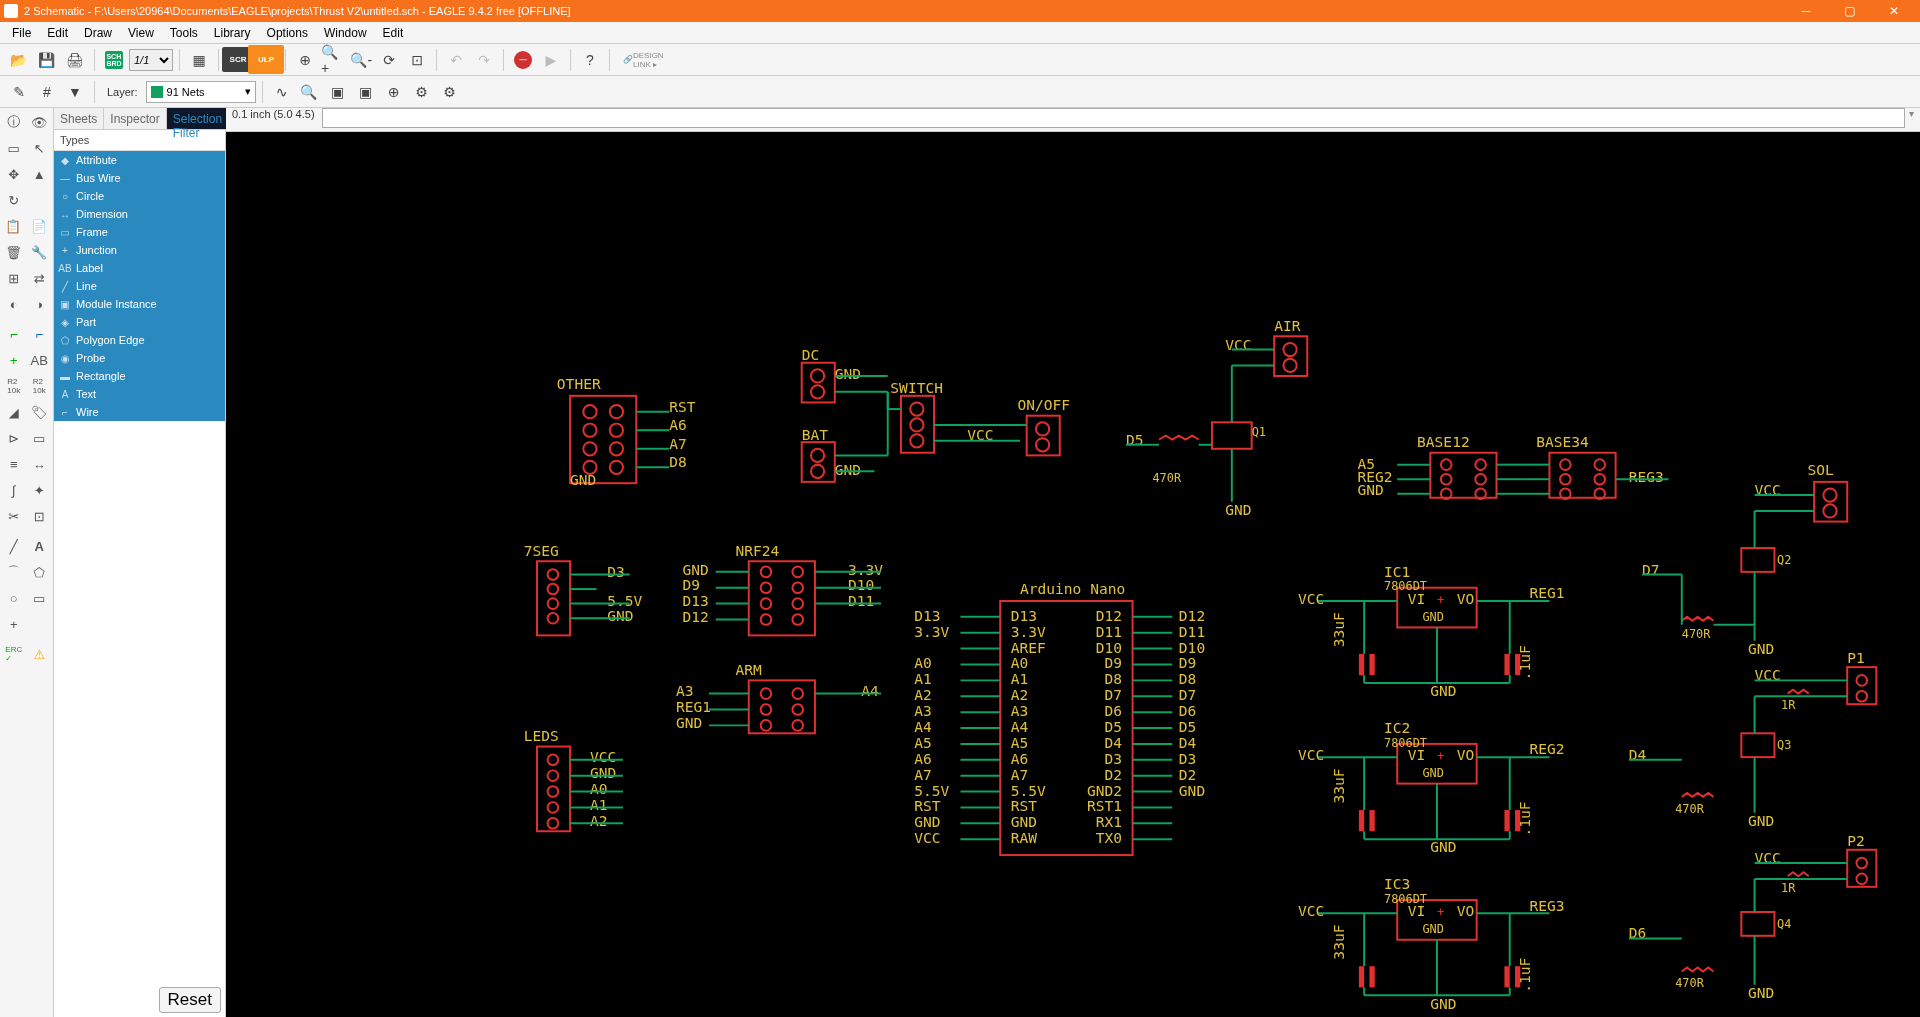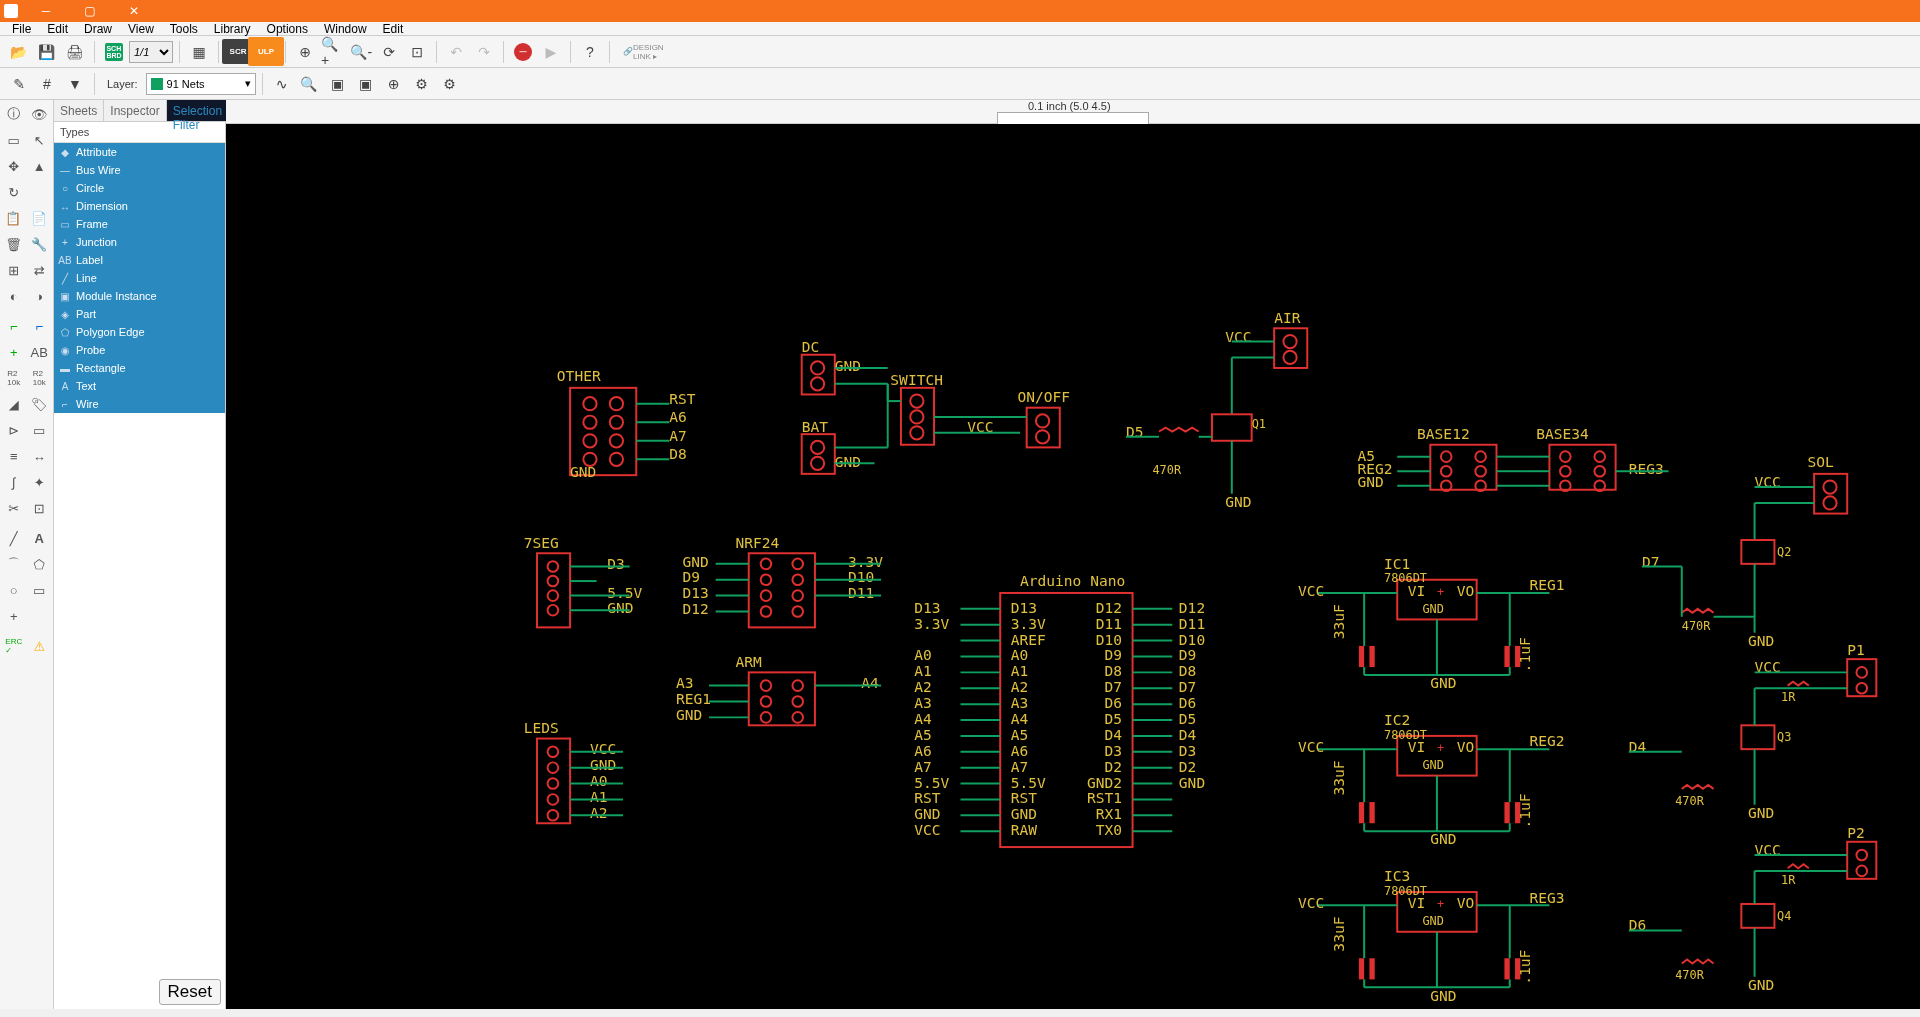--- a/index.html
+++ b/index.html
@@ -3,21 +3,21 @@
 <meta charset="utf-8">
 <style>
 * { margin: 0; padding: 0; box-sizing: border-box; font-family: Arial, sans-serif; }
 body { background: #f0f0f0; overflow: hidden; width: 1920px; height: 1017px; }
 
 .titlebar { background: #f7701b; height: 22px; display: flex; align-items: center; padding: 0 4px; color: white; font-size: 11px; }
 .titlebar .title-icon { width: 14px; height: 14px; background: #fff; margin-right: 6px; border-radius: 2px;}
 .titlebar .title-text { flex: 1; }
 .titlebar .win-btn { width: 44px; height: 22px; display: flex; align-items: center; justify-content: center; color: white; font-size: 12px; cursor: pointer; }
 
-.menubar { background: #f5f5f5; height: 14px; display: flex; align-items: center; padding: 0 4px; border-bottom: 1px solid #ccc; font-size: 12px; }
+.menubar { background: #f5f5f5; height: 22px; display: flex; align-items: center; padding: 0 4px; border-bottom: 1px solid #ccc; font-size: 12px; }
 .menubar .menu-item { padding: 2px 8px; cursor: pointer; }
 
 .toolbar-row { background: #f5f5f5; height: 32px; display: flex; align-items: center; padding: 0 6px; border-bottom: 1px solid #ccc; gap:2px;}
 .tool-btn { width: 26px; height: 26px; display: flex; align-items: center; justify-content: center; border: 1px solid transparent; border-radius: 3px; cursor: pointer; font-size: 14px; color: #444;}
 .tool-sep { width: 1px; height: 22px; background: #ccc; margin: 0 4px; }
 .sheet-select { width: 44px; height: 22px; font-size: 11px; border:1px solid #aaa;font-style:italic;}
 .layer-label { font-size: 11px; color: #333; margin: 0 6px; }
 .layer-select { width: 110px; height: 22px; font-size: 11px; border:1px solid #aaa; display:flex; align-items:center; padding:0 4px; background:#fff;}
 .layer-swatch{width:12px;height:12px;background:#10a060;margin-right:4px;}
 
@@ -30,40 +30,41 @@
 .tab-row { display:flex; height:22px; font-size:12px; background: #f0f0f0; border-bottom:1px solid #ccc;}
 .tab { padding: 4px 6px; cursor:pointer; color:#666; border-right:1px solid #ccc;}
 .tab.active { background:#0f172a; color:#2a8abf; }
 .types-header{font-size:11px; padding:4px 6px; color:#444; border-bottom:1px solid #ddd;}
 .type-list{flex:1; overflow:auto;}
 .type-item{background:#2a8abf; color:#fff; font-size:11px; padding:3px 6px 3px 22px; position:relative; cursor:pointer;}
 .type-item .ti-icon{position:absolute; left:5px; top:3px; width:12px; height:12px; display:flex;align-items:center;justify-content:center;font-size:10px;color:#cde;}
 .reset-btn{margin:4px; padding:2px 8px; font-size:17px; border:1px solid #aaa; background:#f5f5f5; border-radius:3px; cursor:pointer; align-self:flex-end;}
 
 .canvas-wrap { flex:1; display:flex; flex-direction:column; background:#000; position:relative;}
-.canvas-top { height:24px; background:#f5f5f5; display:flex; align-items:center; padding:0 6px; border-bottom:1px solid #ccc;flex-direction:column;}
+.canvas-top { height:24px; background:#f5f5f5; display:flex; align-items:flex-start; padding:0 6px; border-bottom:1px solid #ccc;}
 .coord { font-size:11px; color:#333; width:90px;}
 .cmd-input { flex:1; height:20px; font-size:11px; padding:0 4px; border:1px solid #aaa;}
 .canvas { flex:1; position:relative; overflow:hidden; background:#000;}
 svg.schematic{width:100%; height:100%;}
 .schematic text{font-family:monospace; font-size:11px; fill:#e0c040;}
 .schematic .red{stroke:#e03030; fill:none; stroke-width:1.5;}
 .schematic .redfill{fill:#e03030;}
 .schematic .green{stroke:#10a060; fill:none; stroke-width:1.5;}
 
 .scr-badge{background:#404040;color:#fff;font-size:8px;font-weight:bold;padding:8px;border-radius:2px;}
 .ulp-badge{background:#f78b1b;color:#fff;font-size:8px;font-weight:bold;padding:10px;border-radius:2px;}
 .stop-btn{width:18px;height:18px;border-radius:50%;background:#d03030;display:flex;align-items:center;justify-content:center;color:#fff;font-size:10px;}
 .sch-badge{background:#10a060;color:#fff;font-size:7px;font-weight:bold;padding:2px 1px;border-radius:2px;}
 </style>
 </head>
 <body>
 
 <div class="titlebar">
   <div class="title-icon"></div>
+  <div class="title-text">2 Schematic - F:\Users\20964\Documents\EAGLE\projects\Thrust V2\untitled.sch - EAGLE 9.4.2 free [OFFLINE]</div>
   <div class="win-btn">─</div>
   <div class="win-btn">▢</div>
   <div class="win-btn win-close">✕</div>
 </div>
 
 <div class="menubar">
   <div class="menu-item">File</div>
   <div class="menu-item">Edit</div>
   <div class="menu-item">Draw</div>
   <div class="menu-item">View</div>

